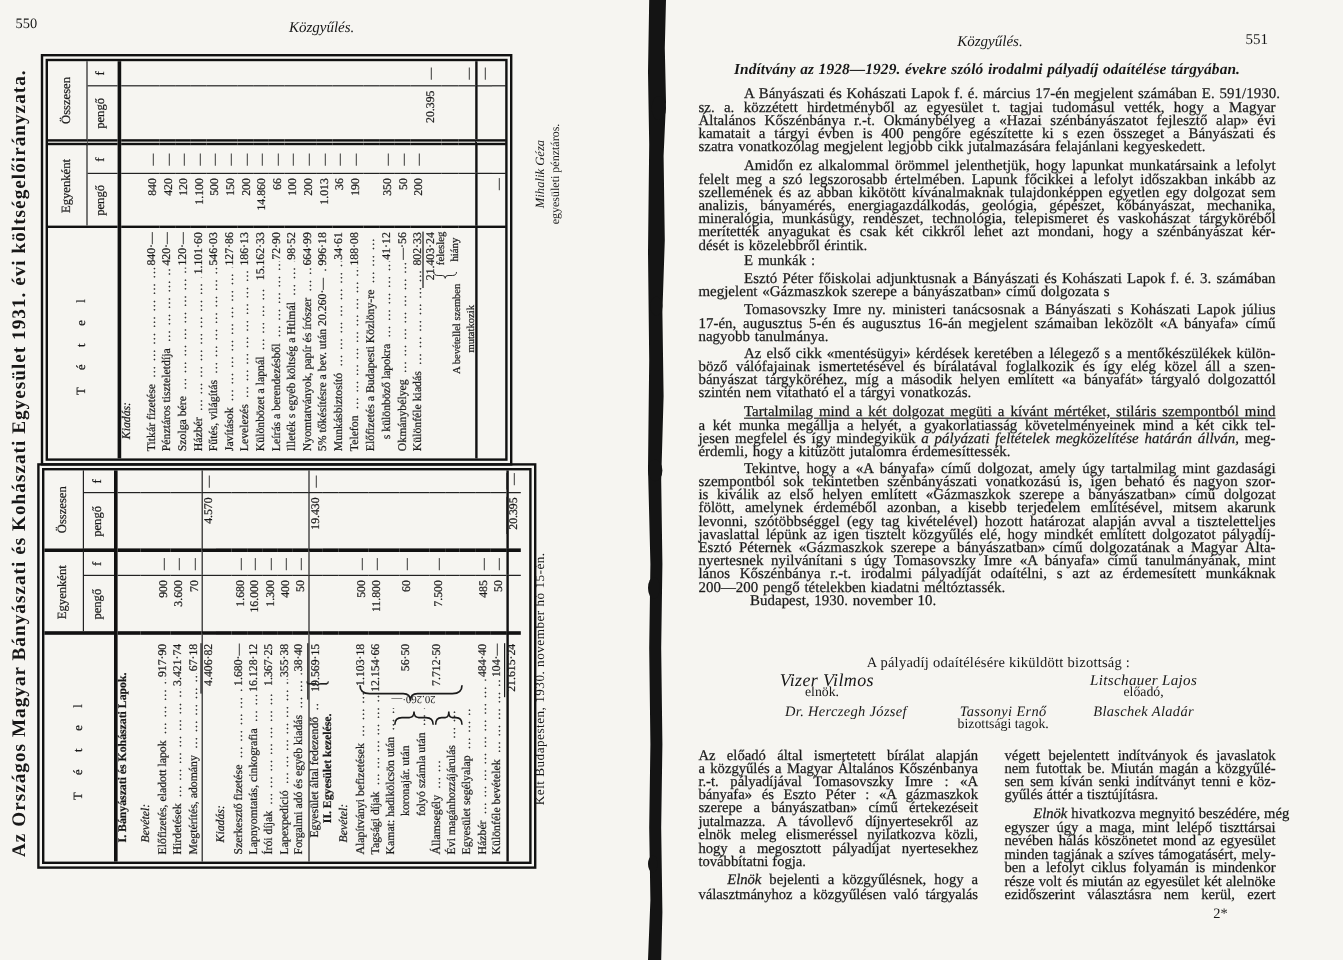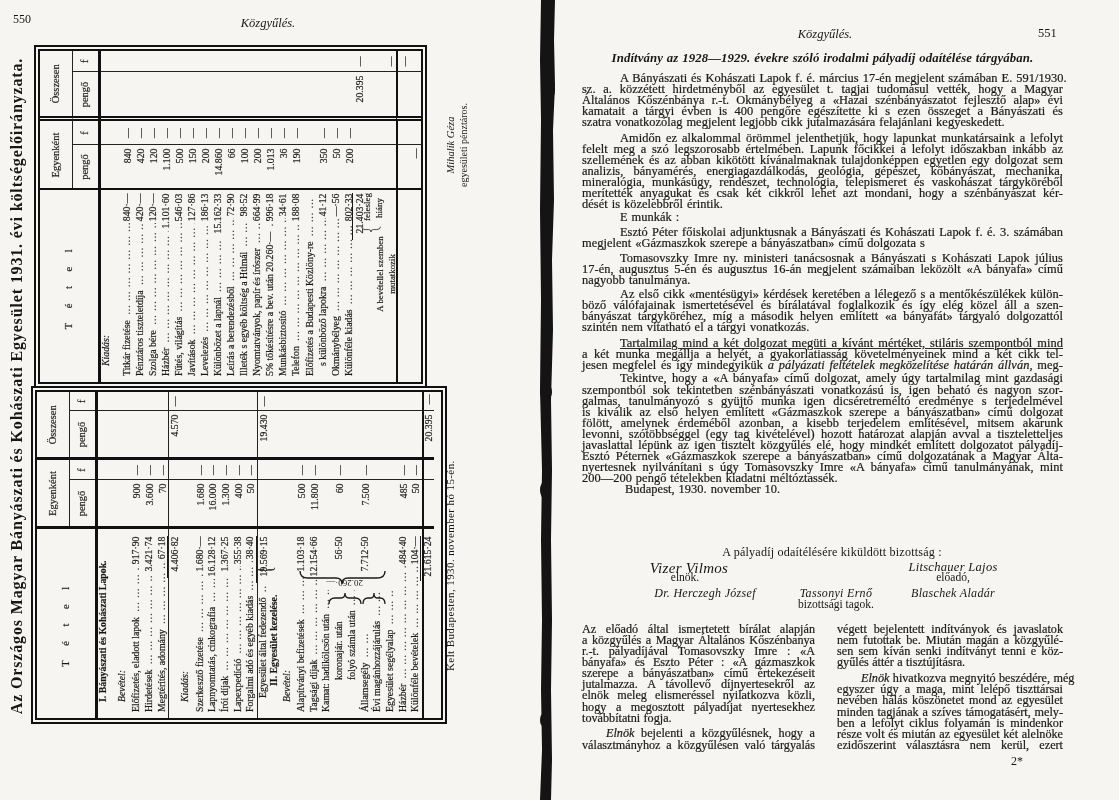--- a/index.html
+++ b/index.html
@@ -579,29 +579,30 @@
       <div class="fl" style="text-indent:38px;margin-top:4px;">Tomasovszky Imre ny. ministeri tanácsosnak a Bányászati s Kohászati Lapok július</div>
       <div class="fl" style="">17-én, augusztus 5-én és augusztus 16-án megjelent számaiban leközölt «A bányafa» című</div>
       <div class="ll" style="">nagyobb tanulmánya.</div>
       <div class="fl" style="text-indent:38px;margin-top:2.9px;">Az első cikk «mentésügyi» kérdések keretében a lélegező s a mentőkészülékek külön-</div>
       <div class="fl" style="">böző válófajainak ismertetésével és bírálatával foglalkozik és így elég közel áll a szen-</div>
       <div class="fl" style="">bányászat tárgyköréhez, míg a második helyen említett «a bányafát» tárgyaló dolgozattól</div>
       <div class="ll" style="">szintén nem vitatható el a tárgyi vonatkozás.</div>
       <div class="fl" style="text-indent:38px;margin-top:4.8px;text-decoration:underline;">Tartalmilag mind a két dolgozat megüti a kívánt mértéket, stiláris szempontból mind</div>
       <div class="fl" style="">a két munka megállja a helyét, a gyakorlatiasság követelményeinek mind a két cikk tel-</div>
       <div class="fl" style="">jesen megfelel és így mindegyikük <i>a pályázati feltételek megközelítése határán állván,</i> meg-</div>
+      <div class="ll" style="">érdemli, hogy a kitűzött jutalomra érdemesíttessék.</div>
       <div class="fl" style="text-indent:38px;margin-top:2.0px;">Tekintve, hogy a «A bányafa» című dolgozat, amely úgy tartalmilag mint gazdasági</div>
       <div class="fl" style="">szempontból sok tekintetben szénbányászati vonatkozású is, igen beható és nagyon szor-</div>
-      <div class="fl" style="">galmas, tanulmányozó s gyüjtő munka igen dicséretreméltó eredménye s terjedelmével</div>
       <div class="fl" style="">is kiválik az első helyen említett «Gázmaszkok szerepe a bányászatban» című dolgozat</div>
       <div class="fl" style="">fölött, amelynek érdeméből azonban, a kisebb terjedelem említésével, mitsem akarunk</div>
       <div class="fl" style="">levonni, szótöbbséggel (egy tag kivételével) hozott határozat alapján avval a tiszteletteljes</div>
       <div class="fl" style="">javaslattal lépünk az igen tisztelt közgyűlés elé, hogy mindkét említett dolgozatot pályadíj-</div>
       <div class="fl" style="">Esztó Péternek «Gázmaszkok szerepe a bányászatban» című dolgozatának a Magyar Álta-</div>
       <div class="fl" style="">nyertesnek nyilvánítani s úgy Tomasovszky Imre «A bányafa» című tanulmányának, mint</div>
+      <div class="fl" style="">lános Kőszénbánya r.-t. irodalmi pályadíját odaítélni, s azt az érdemesített munkáknak</div>
       <div class="ll" style="">200—200 pengő tételekben kiadatni méltóztassék.</div>
       <div class="ll" style="text-indent:43px;margin-top:0px;">Budapest, 1930. november 10.</div>
     </div>
 
 <div class="abs" style="left:582px;top:544.5px;width:500px;text-align:center;font-size:12.1px;letter-spacing:0.2px;">A pályadíj odaítélésére kiküldött bizottság :</div>
 
 <div class="abs it" style="left:634px;top:559.5px;width:110px;text-align:center;font-size:15px;letter-spacing:0.3px;">Vizer Vilmos</div>
 <div class="abs" style="left:630px;top:571px;width:110px;text-align:center;font-size:11.5px;">elnök.</div>
 <div class="abs it" style="left:898px;top:559.5px;width:110px;text-align:center;font-size:12.5px;letter-spacing:0.3px;">Litschauer Lajos</div>
 <div class="abs" style="left:898px;top:571px;width:110px;text-align:center;font-size:11.5px;">előadó,</div>

